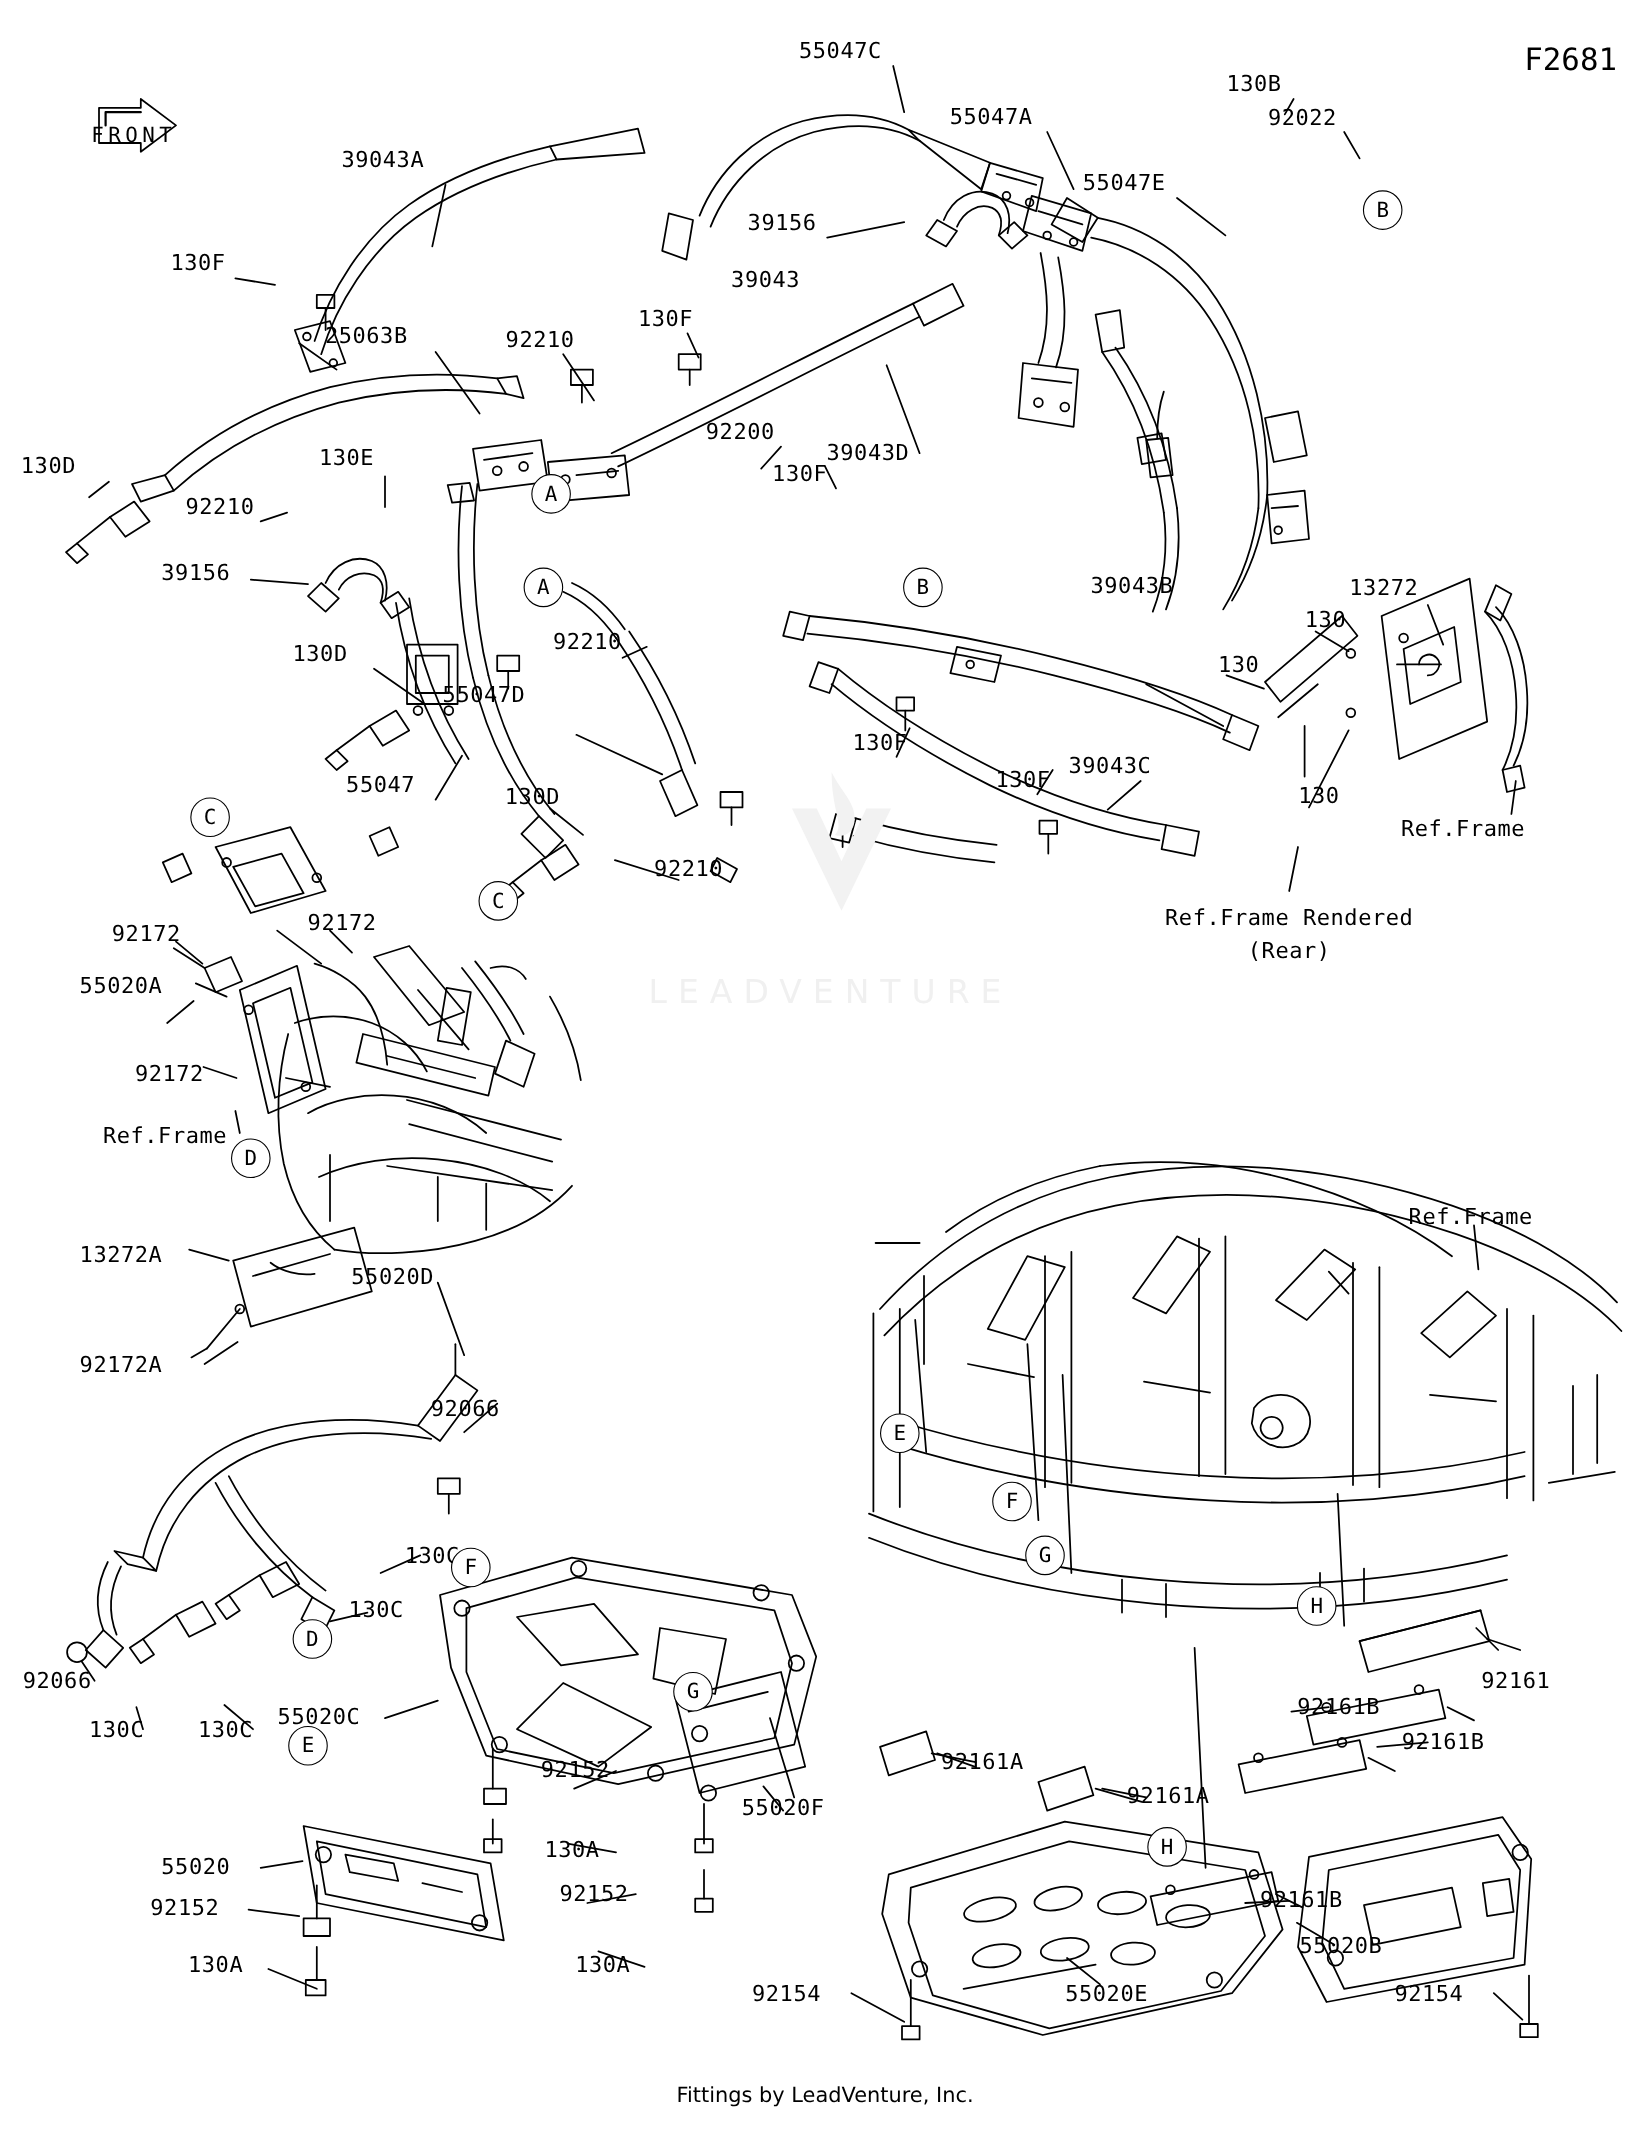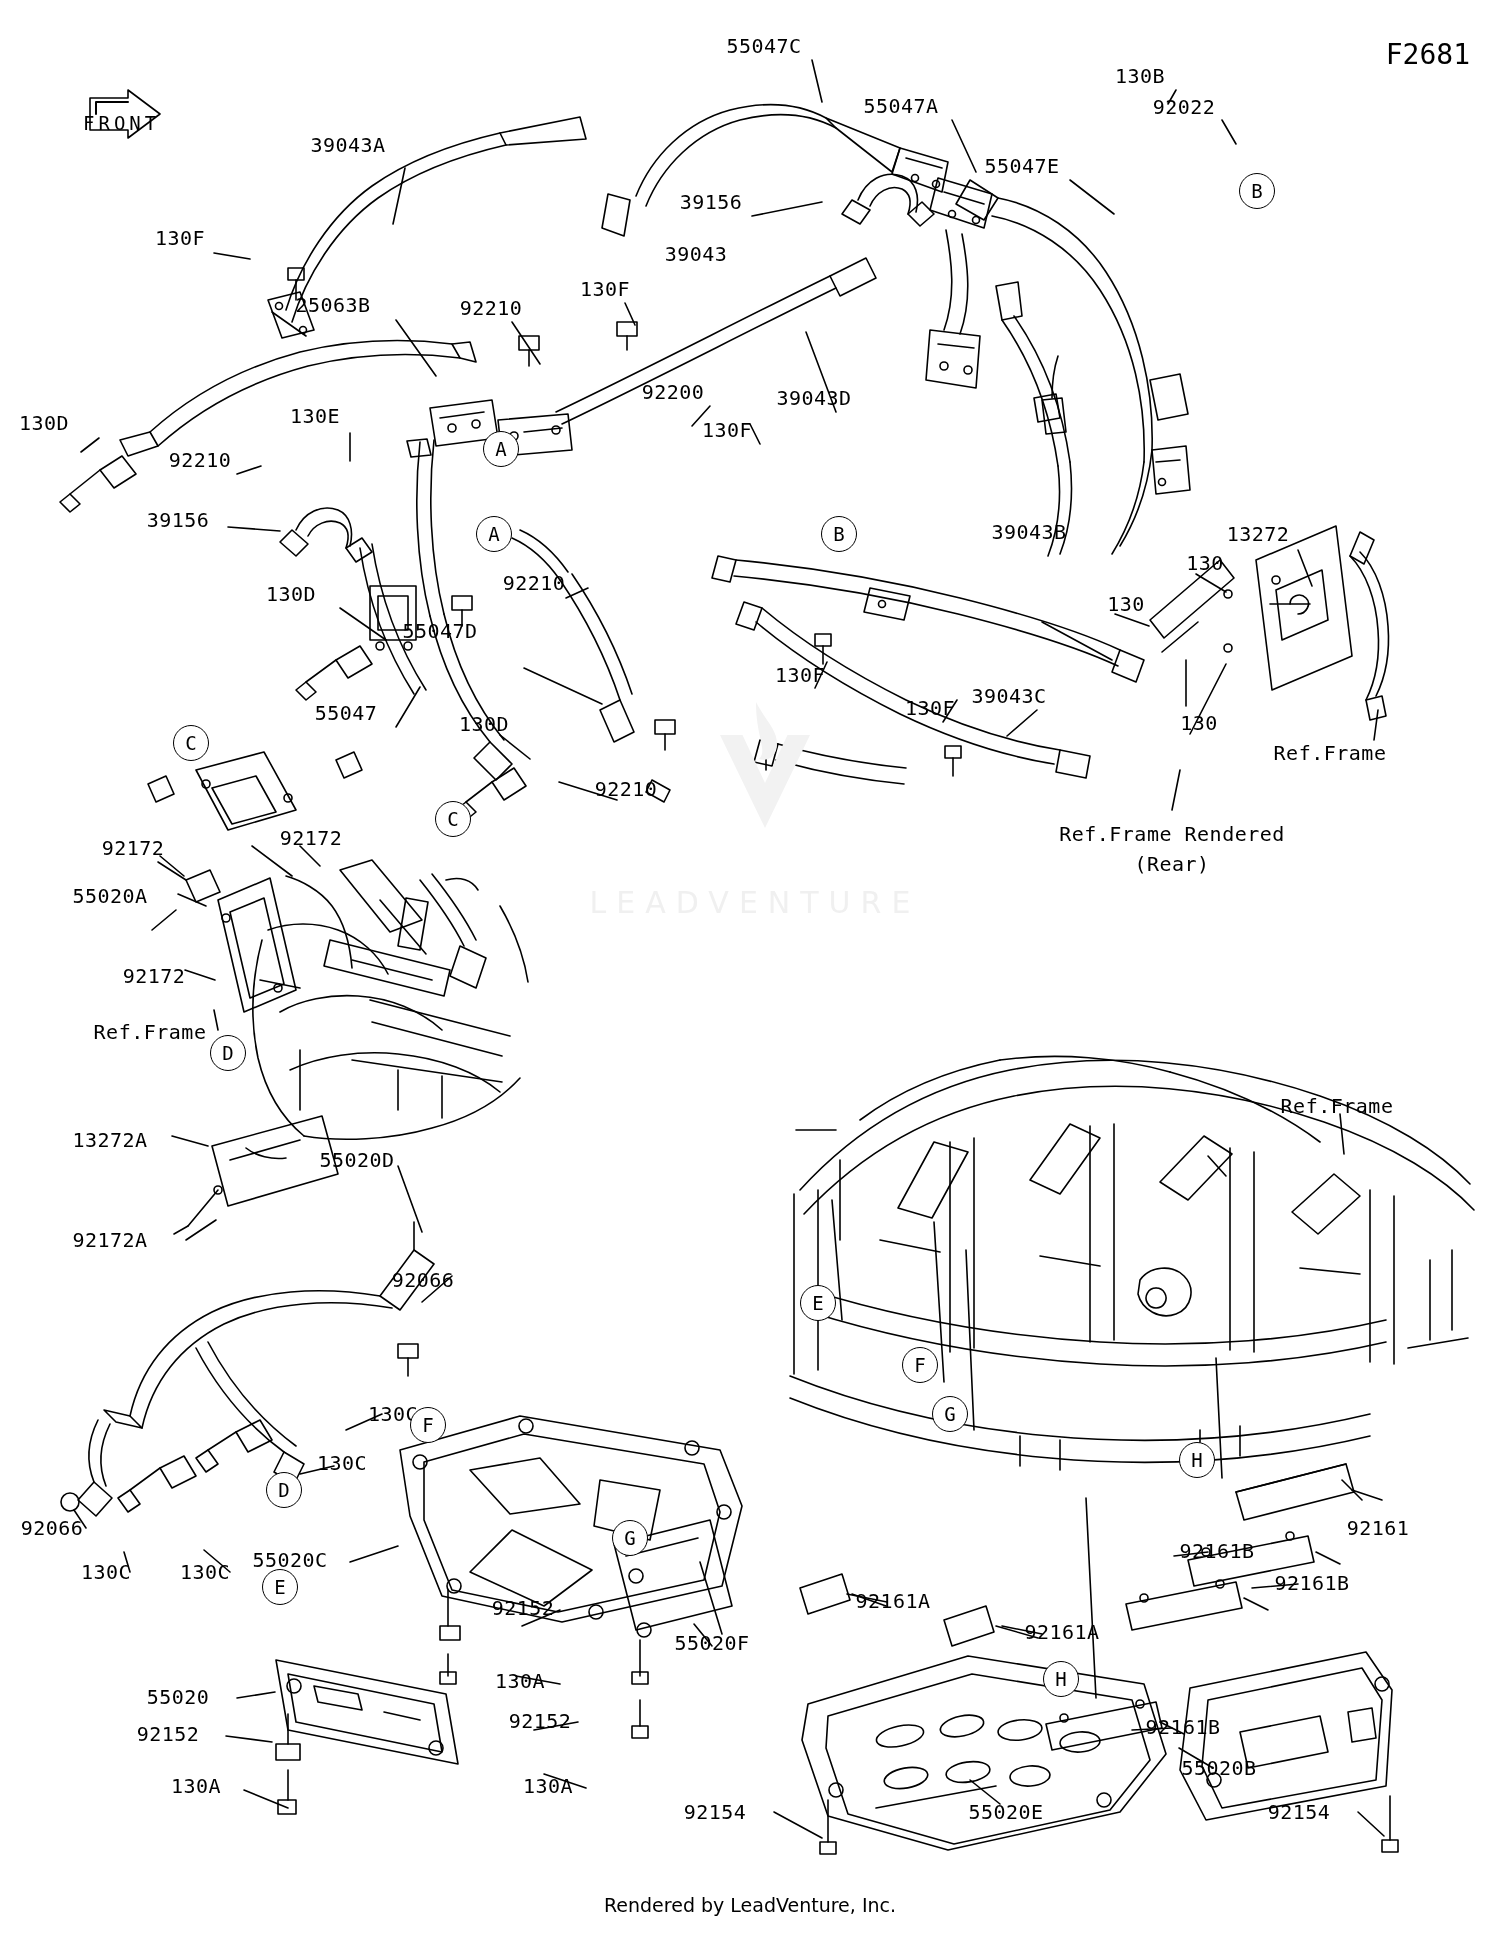--- a/index.html
+++ b/index.html
@@ -473,21 +473,21 @@
       <div class="lbl" style="left: 1184px; top: 107px; transform: translate(-50%, -50%);">92022</div>
       <div class="lbl" style="left: 348px; top: 145px; transform: translate(-50%, -50%);">39043A</div>
       <div class="lbl" style="left: 1022px; top: 166px; transform: translate(-50%, -50%);">55047E</div>
       <div class="lbl" style="left: 711px; top: 202px; transform: translate(-50%, -50%);">39156</div>
       <div class="lbl" style="left: 180px; top: 238px; transform: translate(-50%, -50%);">130F</div>
       <div class="lbl" style="left: 696px; top: 254px; transform: translate(-50%, -50%);">39043</div>
       <div class="lbl" style="left: 333px; top: 305px; transform: translate(-50%, -50%);">25063B</div>
       <div class="lbl" style="left: 491px; top: 308px; transform: translate(-50%, -50%);">92210</div>
       <div class="lbl" style="left: 605px; top: 289px; transform: translate(-50%, -50%);">130F</div>
       <div class="lbl" style="left: 673px; top: 392px; transform: translate(-50%, -50%);">92200</div>
-      <div class="lbl" style="left: 789px; top: 398px; transform: translate(-50%, -50%); margin-left: 25px;">39043D</div>
+      <div class="lbl" style="left: 789px; top: 411px; transform: translate(-50%, -50%);">39043D</div>
       <div class="lbl" style="left: 727px; top: 430px; transform: translate(-50%, -50%);">130F</div>
       <div class="lbl" style="left: 44px; top: 423px; transform: translate(-50%, -50%);">130D</div>
       <div class="lbl" style="left: 315px; top: 416px; transform: translate(-50%, -50%);">130E</div>
       <div class="lbl" style="left: 200px; top: 460px; transform: translate(-50%, -50%);">92210</div>
       <div class="lbl" style="left: 178px; top: 520px; transform: translate(-50%, -50%);">39156</div>
       <div class="lbl" style="left: 1029px; top: 532px; transform: translate(-50%, -50%);">39043B</div>
       <div class="lbl" style="left: 1258px; top: 534px; transform: translate(-50%, -50%);">13272</div>
       <div class="lbl" style="left: 1205px; top: 563px; transform: translate(-50%, -50%);">130</div>
       <div class="lbl" style="left: 1126px; top: 604px; transform: translate(-50%, -50%);">130</div>
       <div class="lbl" style="left: 534px; top: 583px; transform: translate(-50%, -50%);">92210</div>
@@ -551,14 +551,14 @@
       <div class="callout" style="left: 800px; top: 1285px;">E</div>
       <div class="callout" style="left: 262px; top: 1569px;">E</div>
       <div class="callout" style="left: 902px; top: 1347px;">F</div>
       <div class="callout" style="left: 410px; top: 1407px;">F</div>
       <div class="callout" style="left: 932px; top: 1396px;">G</div>
       <div class="callout" style="left: 612px; top: 1520px;">G</div>
       <div class="callout" style="left: 1179px; top: 1442px;">H</div>
       <div class="callout" style="left: 1043px; top: 1661px;">H</div>
     </div>
 
-  <div class="footer">Rendered by LeadVenture, Inc.</div>
+  <div class="footer">Fittings by LeadVenture, Inc.</div>
 </div>
 
 </body></html>

